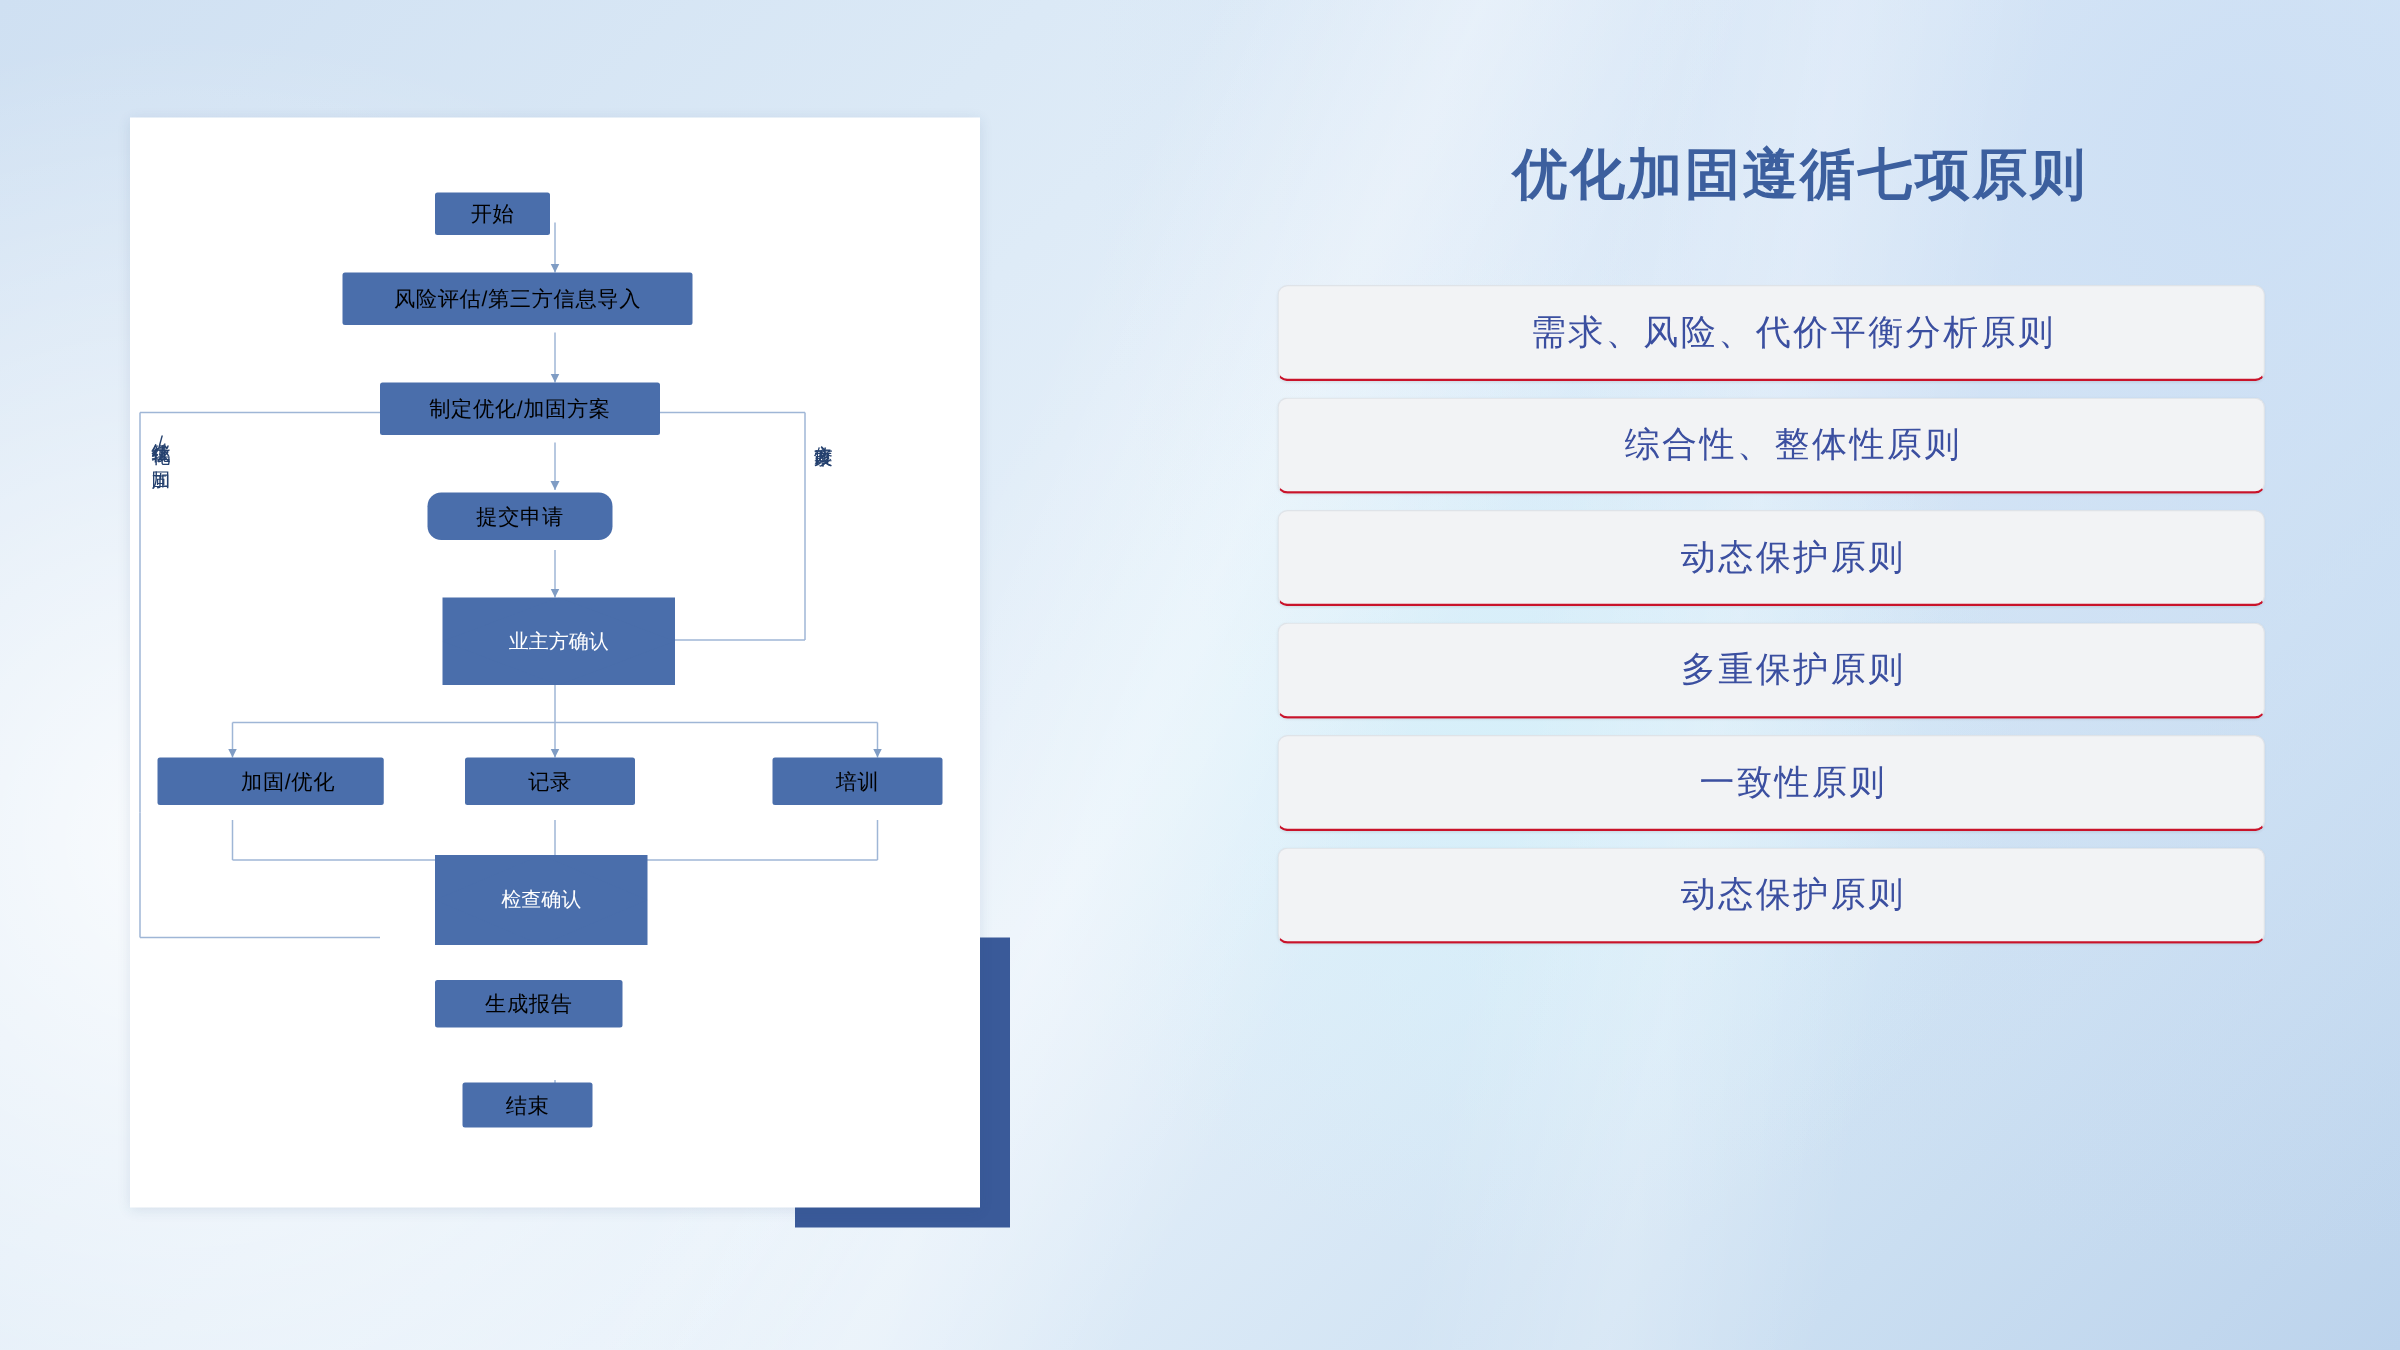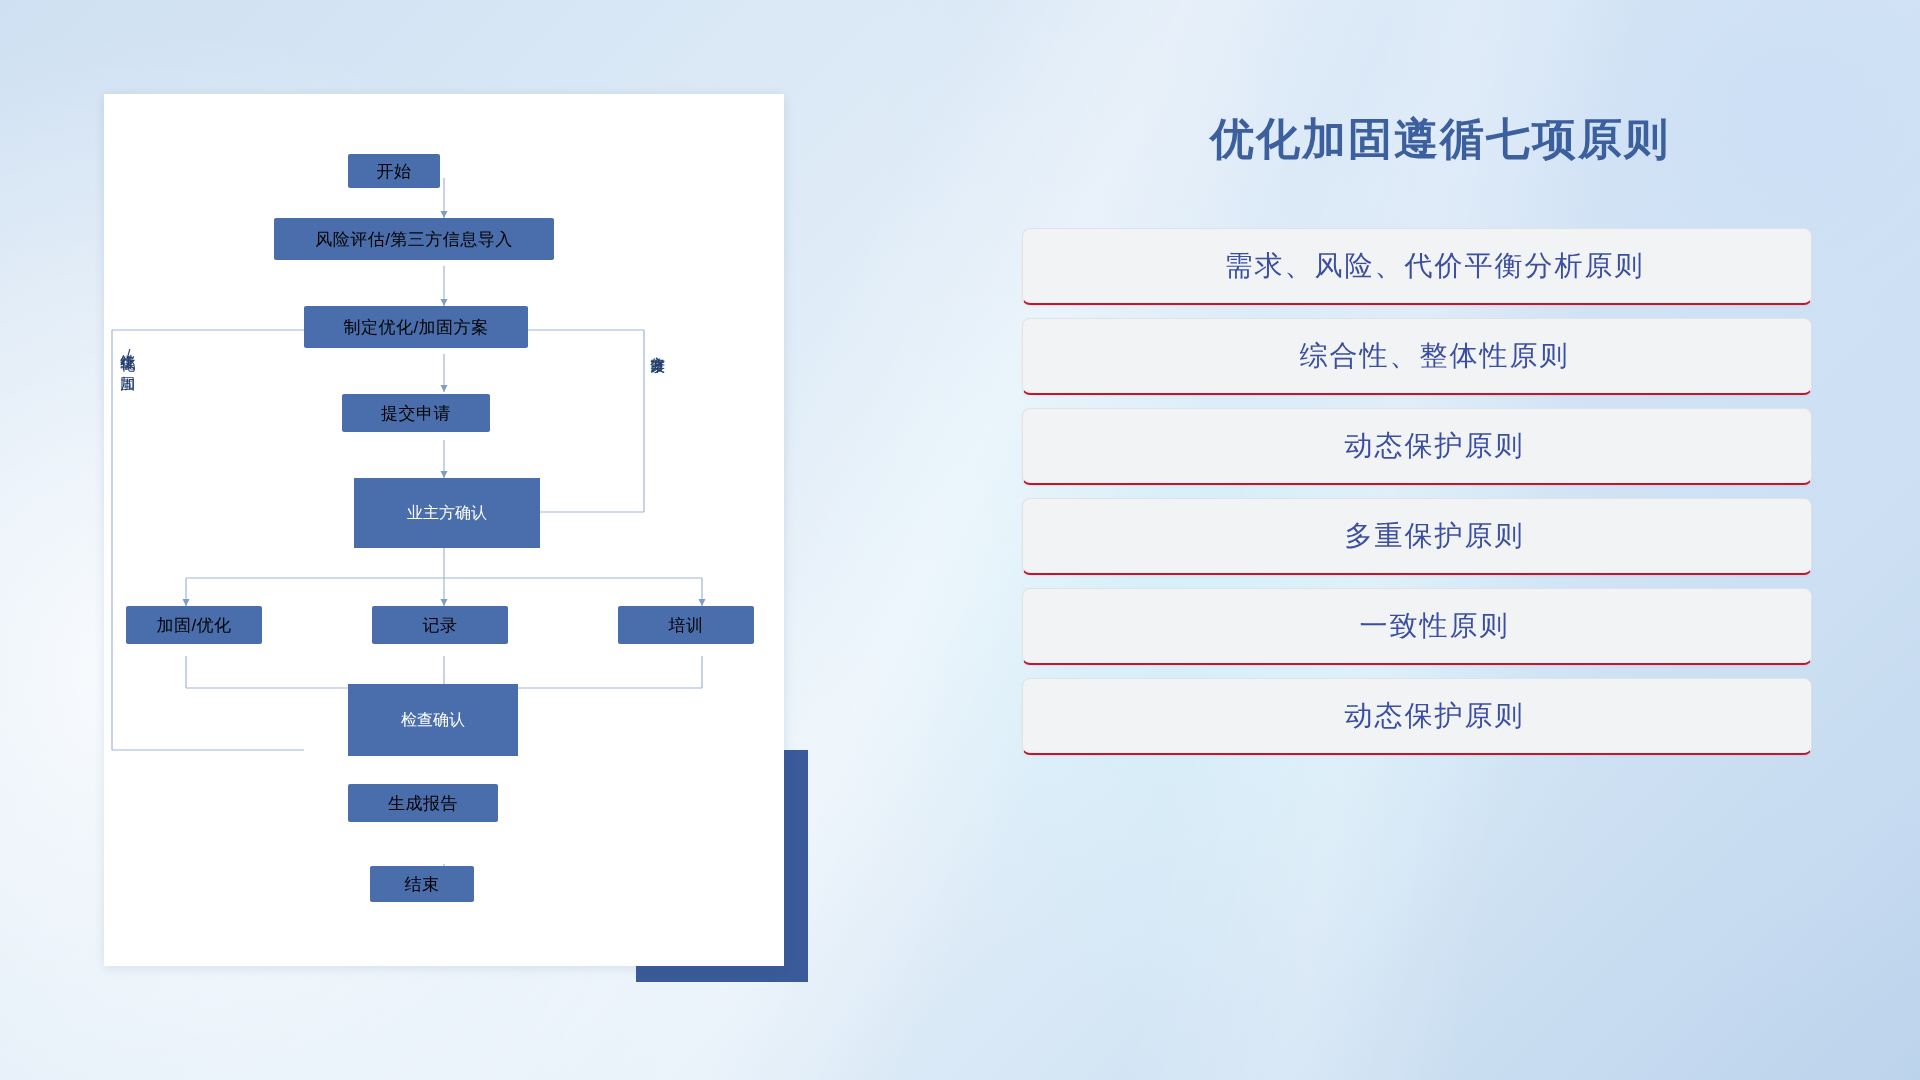--- a/index.html
+++ b/index.html
@@ -221,29 +221,29 @@
       </div>
 
       <div class="node" style="left:200px; top:212px; width:224px; height:42px;">
         <span>制定优化/加固方案</span>
       </div>
 
       <div class="node" style="left:170px; top:124px; width:280px; height:42px;">
         <span>风险评估/第三方信息导入</span>
       </div>
 
-      <div class="node" style="left:238px; top:300px; width:148px; height:38px;">
+      <div class="node" style="left:238px; top:300px; width:148px; height:38px;border-radius:11px;">
         <span>提交申请</span>
       </div>
 
       <div class="diamond" style="left:250px; top:384px; width:186px; height:70px;">
         <span class="dtxt">业主方确认</span>
       </div>
 
-      <div class="node" style="left:22px; top:512px; width:136px; height:38px;">
+      <div class="node" style="left:22px; top:512px; width:153px; height:38px;padding-left:28px;">
         <span>加固/优化</span>
       </div>
 
       <div class="node" style="left:268px; top:512px; width:136px; height:38px;">
         <span>记录</span>
       </div>
 
       <div class="node" style="left:514px; top:512px; width:136px; height:38px;">
         <span>培训</span>
       </div>

